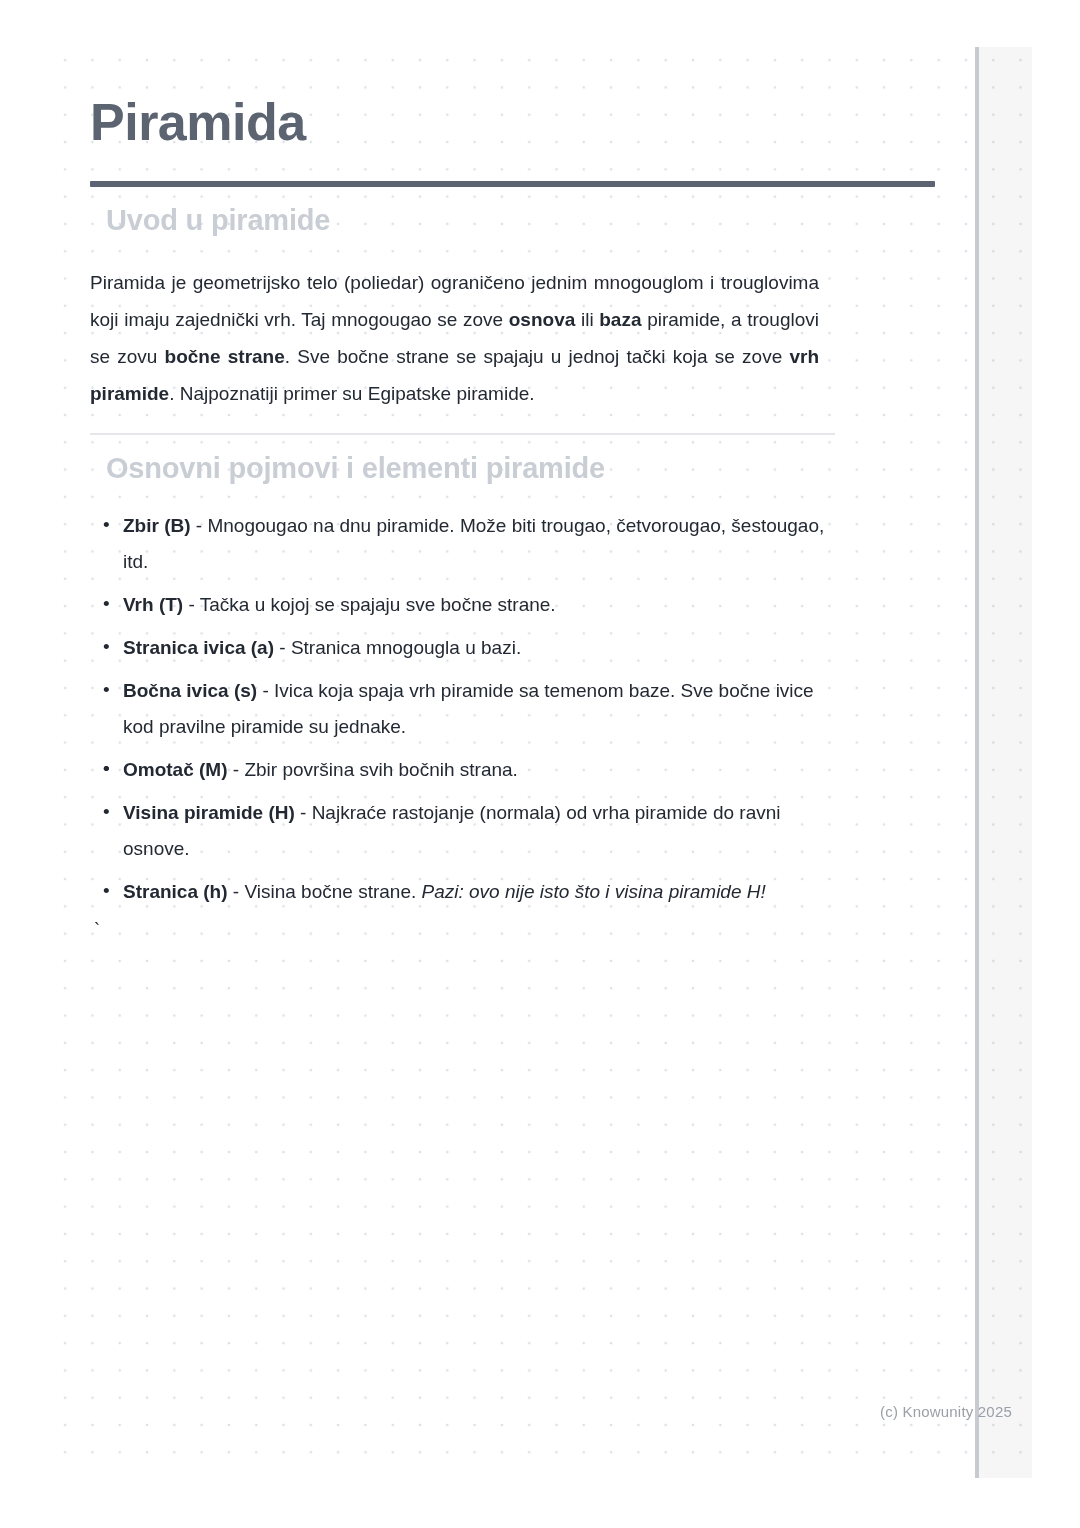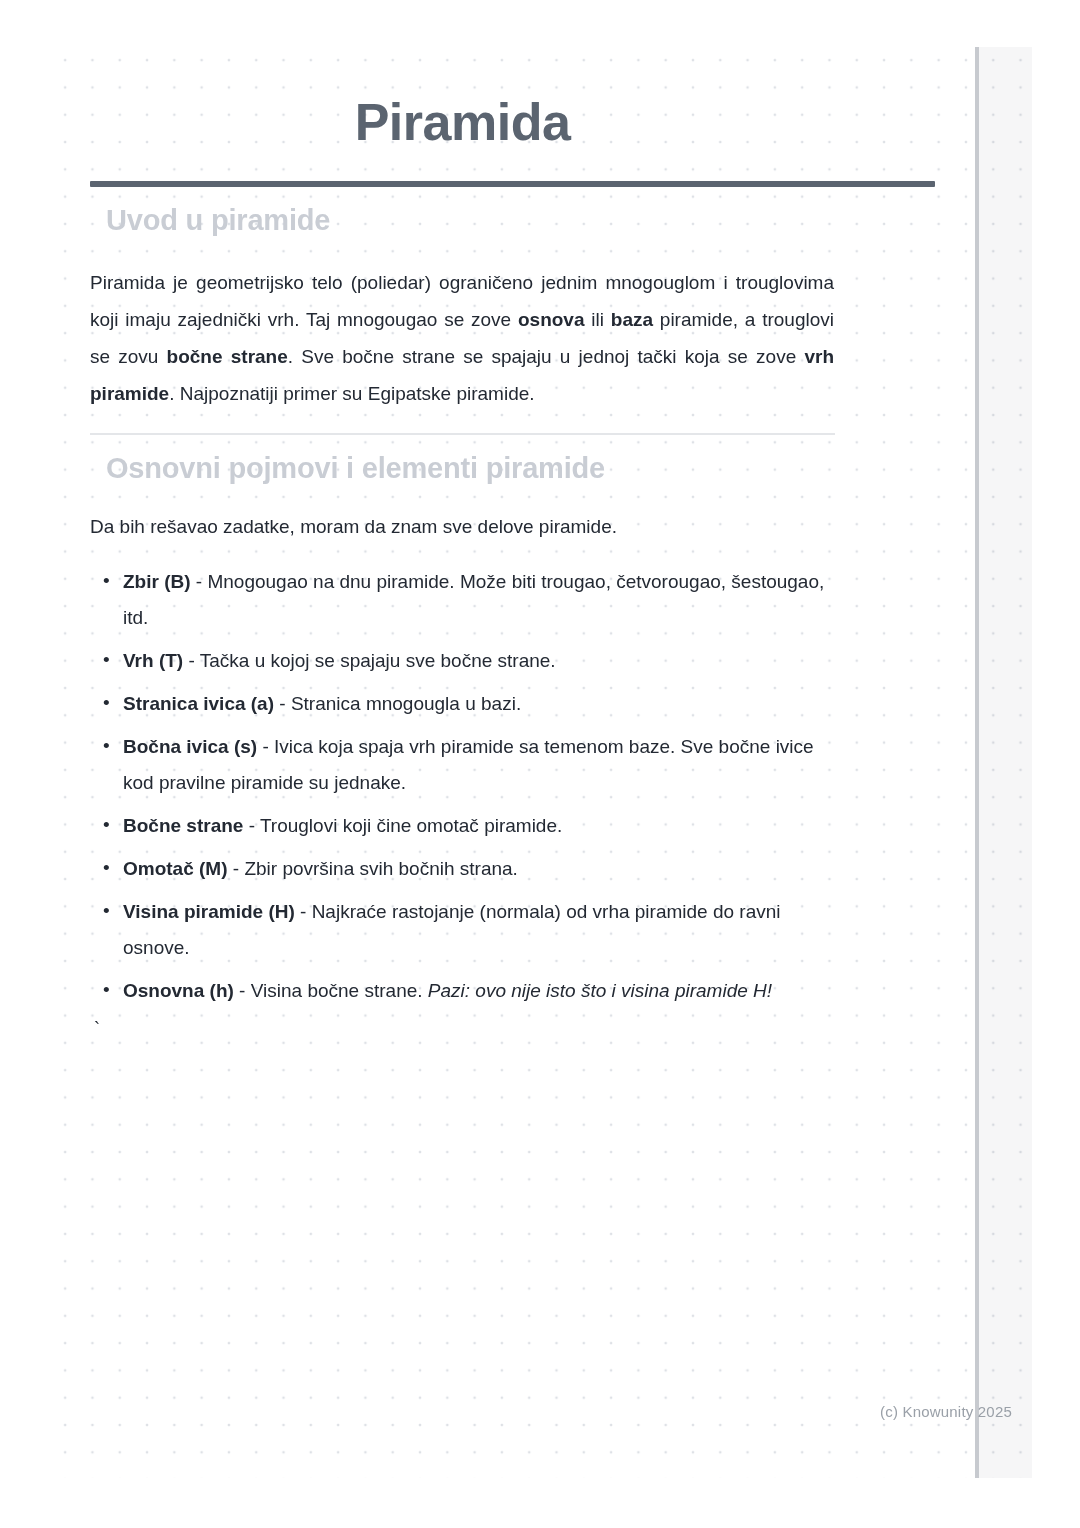--- a/index.html
+++ b/index.html
@@ -37,41 +37,40 @@
     width: 745px;
     color: #232933;
   }
   h1.doc-title {
     margin: 94px 0 0 0;
     font-size: 52px;
     line-height: 56px;
     font-weight: 800;
     letter-spacing: -0.5px;
     color: #5b6470;
-    text-align: center;
   }
   .title-rule {
     margin-top: 31px;
     width: 845px;
     height: 6px;
     background: #5b6470;
     border-radius: 1px;
   }
   h2.section-heading {
     font-size: 29px;
     line-height: 34px;
     font-weight: 700;
     color: #c9cdd4;
     letter-spacing: -0.2px;
     margin: 16px;
   }
   .h2-uvod   { margin-top: 43px; }
   .h2-pojmovi{ margin-top: 32px; }
   .para {
-    margin: 27px 1px 0 0;
+    margin: 27px 16px 0 0;
     font-size: 19px;
     line-height: 37px;
     text-align: justify;
     color: #232933;
   }
   .divider {
     margin-top: 21px;
     width: 745px;
     height: 2px;
     background: #e4e6e9;
@@ -130,30 +129,29 @@
   <div class="content">
     <h1 class="doc-title">Piramida</h1>
     <div class="title-rule"></div>
 
     <h2 class="section-heading h2-uvod">Uvod u piramide</h2>
     <p class="para"><span>Piramida je geometrijsko telo (poliedar) ograničeno jednim mnogouglom i trouglovima koji imaju zajednički vrh. Taj mnogougao se zove </span><b>osnova</b><span> ili </span><b>baza</b><span> piramide, a trouglovi se zovu </span><b>bočne strane</b><span>. Sve bočne strane se spajaju u jednoj tački koja se zove </span><b>vrh piramide</b><span>. Najpoznatiji primer su Egipatske piramide.</span></p>
 
     <div class="divider"></div>
 
     <h2 class="section-heading h2-pojmovi">Osnovni pojmovi i elementi piramide</h2>
-    <p class="lead">Da bih rešavao zadatke, moram da znam sve delove piramide.</p>
 
     <ul class="terms">
         <li><span class="marker">•</span><span><b>Zbir (B)</b><span> - Mnogougao na dnu piramide. Može biti trougao, četvorougao, šestougao, itd.</span></span></li>
         <li><span class="marker">•</span><span><b>Vrh (T)</b><span> - Tačka u kojoj se spajaju sve bočne strane.</span></span></li>
         <li><span class="marker">•</span><span><b>Stranica ivica (a)</b><span> - Stranica mnogougla u bazi.</span></span></li>
         <li><span class="marker">•</span><span><b>Bočna ivica (s)</b><span> - Ivica koja spaja vrh piramide sa temenom baze. Sve bočne ivice kod pravilne piramide su jednake.</span></span></li>
-        <li><span class="marker">•</span><span><b>Bočne strane</b><span> - Trouglovi koji čine omotač piramide.</span></span></li>
+        <li><span class="marker">•</span></li>
         <li><span class="marker">•</span><span><b>Omotač (M)</b><span> - Zbir površina svih bočnih strana.</span></span></li>
         <li><span class="marker">•</span><span><b>Visina piramide (H)</b><span> - Najkraće rastojanje (normala) od vrha piramide do ravni osnove.</span></span></li>
-        <li><span class="marker">•</span><span><b>Osnovna (h)</b><span> - Visina bočne strane. </span><i>Pazi: ovo nije isto što i visina piramide H!</i></span></li>
+        <li><span class="marker">•</span><span><b>Stranica (h)</b><span> - Visina bočne strane. </span><i>Pazi: ovo nije isto što i visina piramide H!</i></span></li>
       </ul>
 
     <div class="stray">`</div>
   </div>
 
   <div class="footer">(c) Knowunity 2025</div>
 </div>
 
 </body></html>

